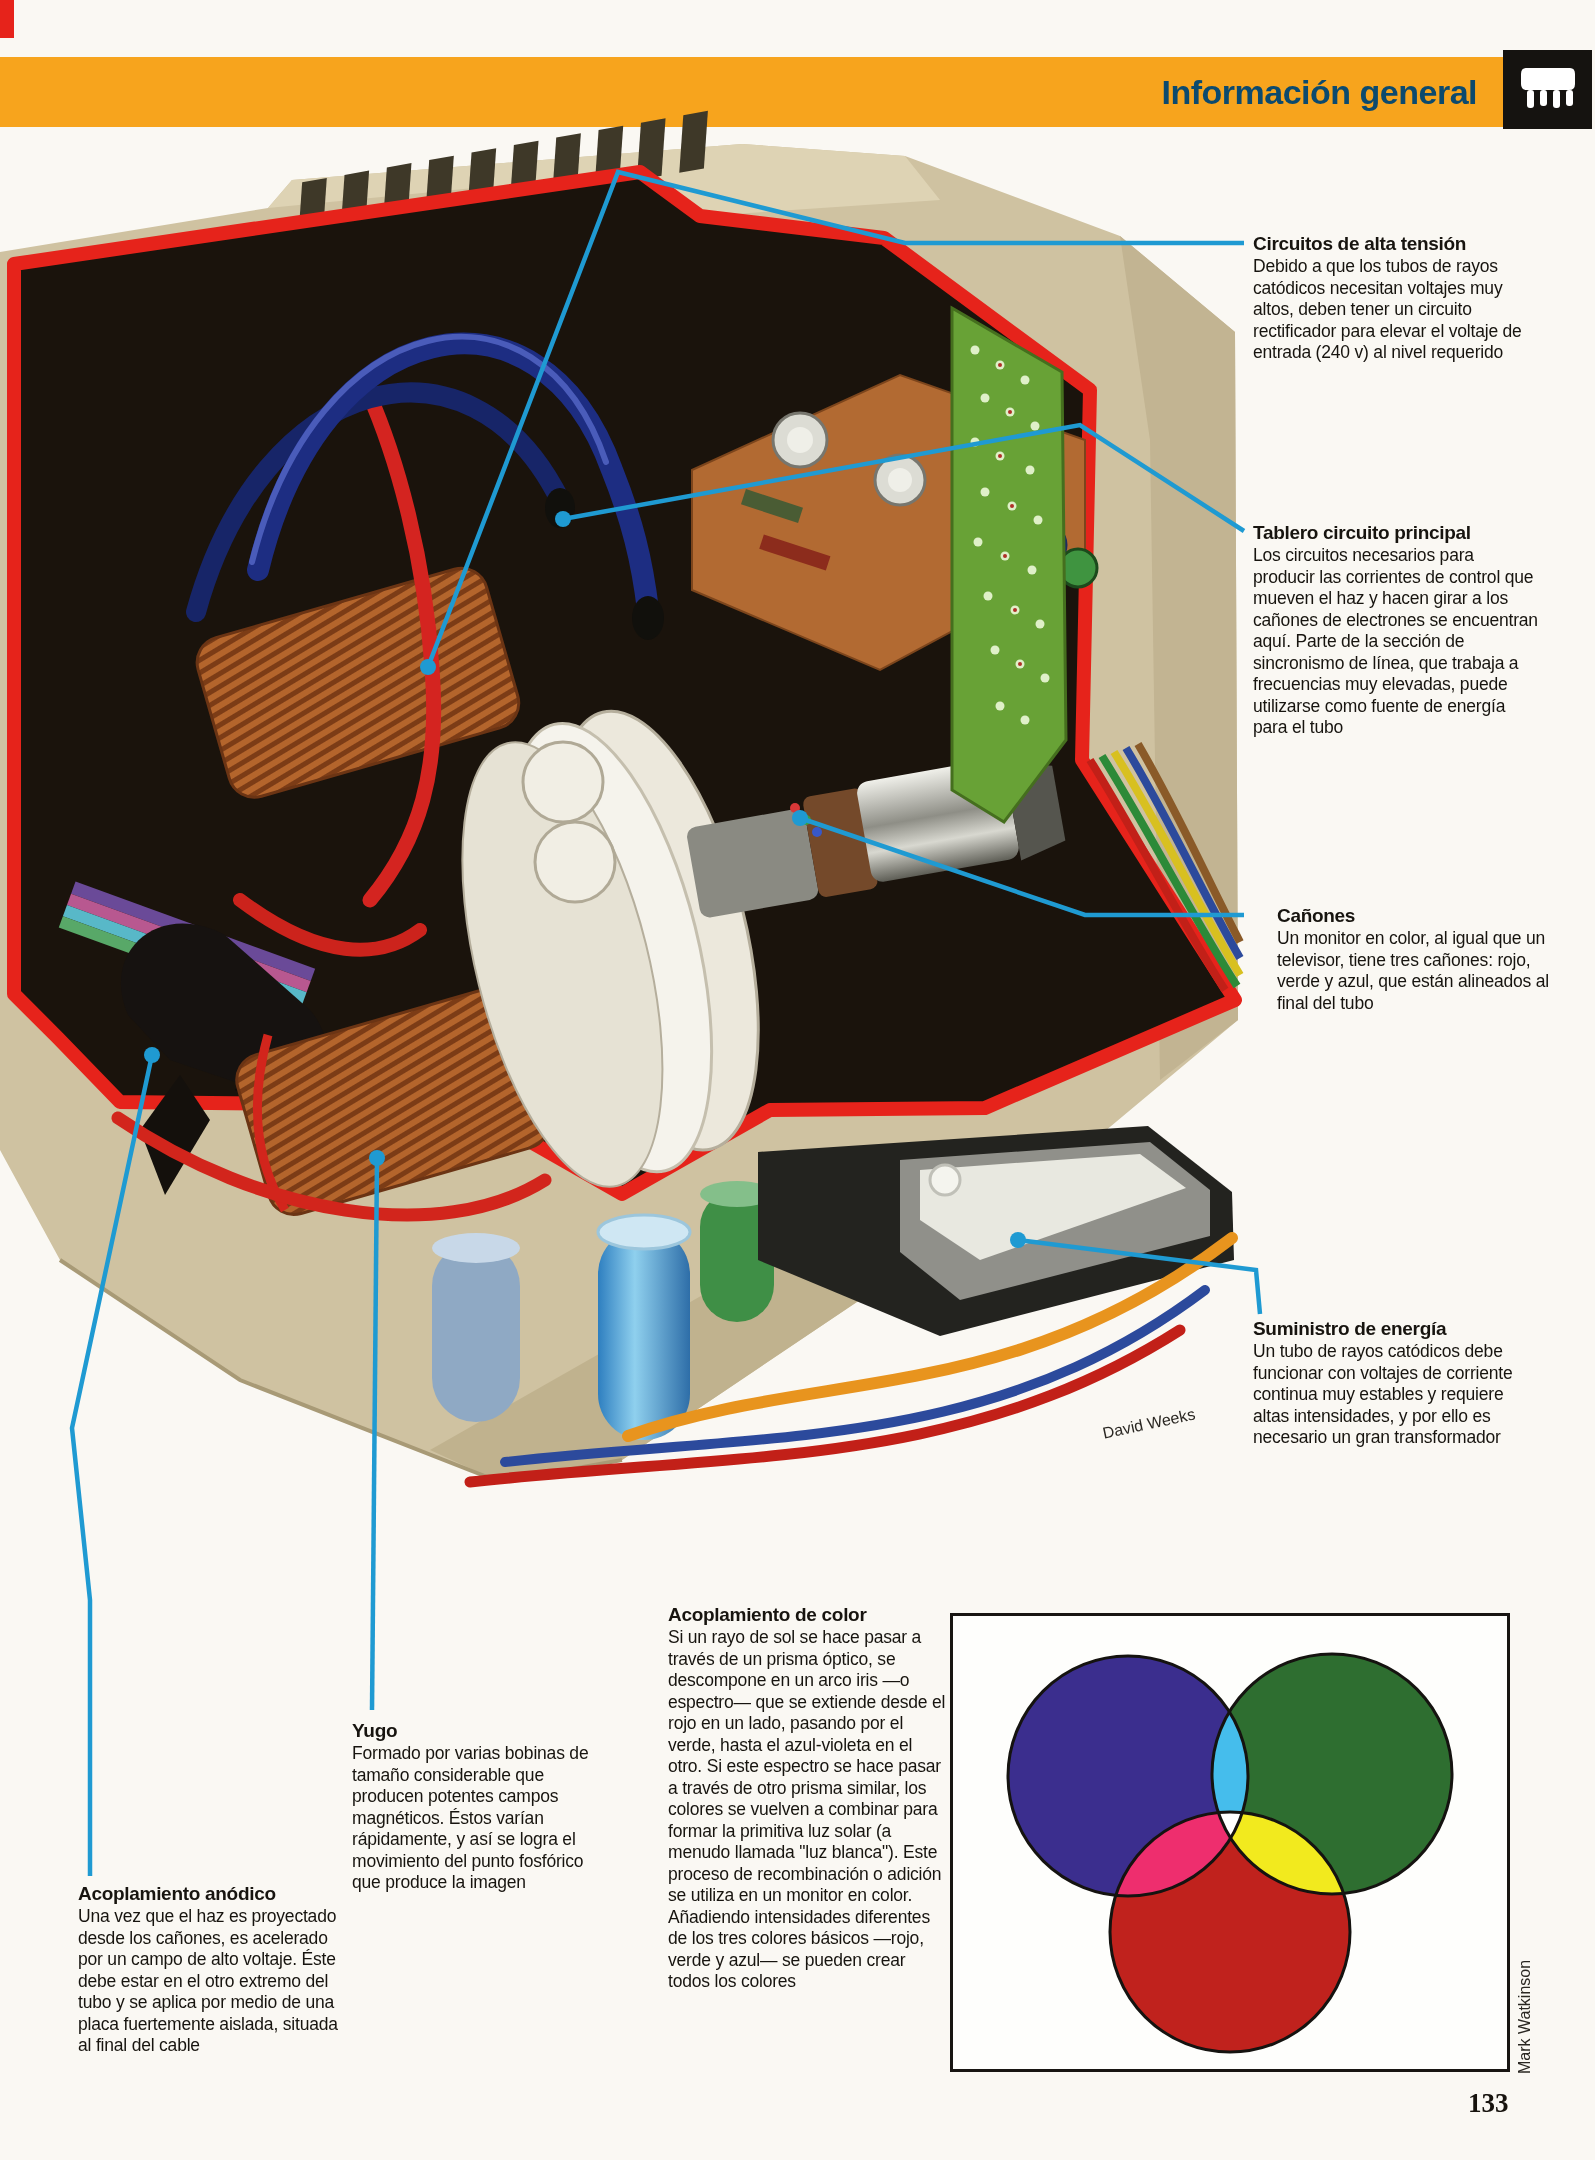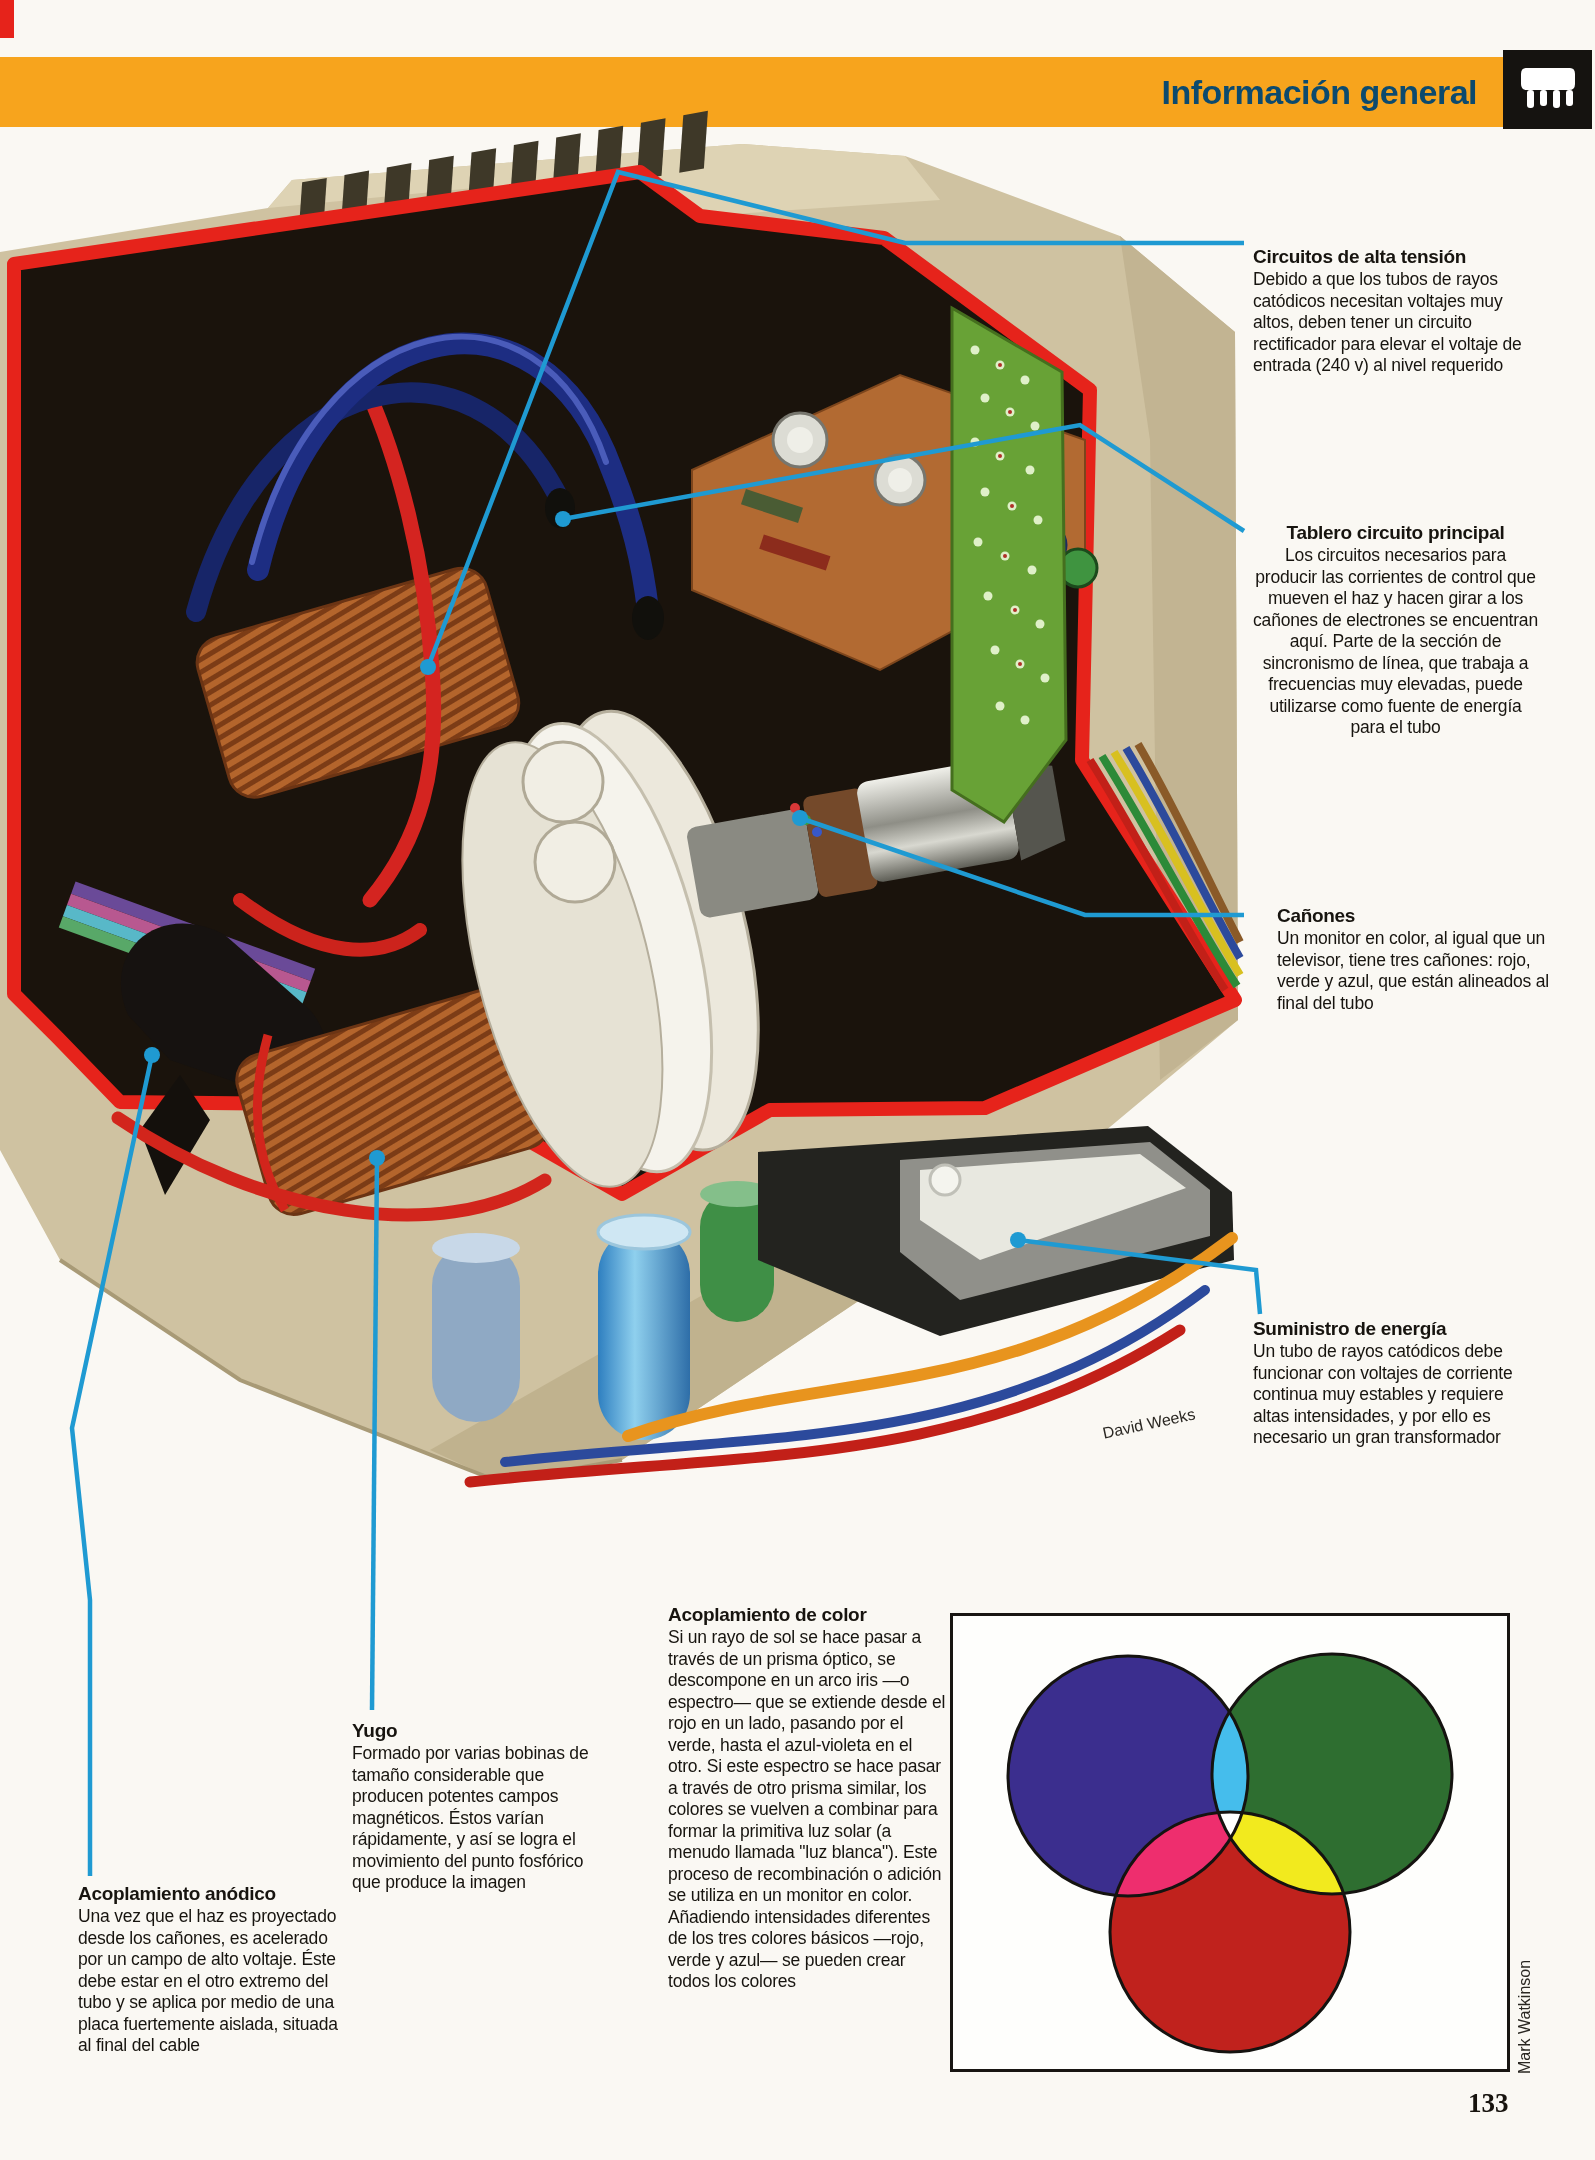--- a/index.html
+++ b/index.html
@@ -237,25 +237,25 @@
     <g fill="#1f9ad2" stroke="none">
       <circle cx="428" cy="667" r="8"></circle>
         <circle cx="563" cy="519" r="8"></circle>
         <circle cx="800" cy="818" r="8"></circle>
       <circle cx="1018" cy="1240" r="8"></circle>
         <circle cx="152" cy="1055" r="8"></circle>
         <circle cx="377" cy="1158" r="8"></circle>
     </g>
   </svg>
 
-  <div class="blocktext" style="left:1253px;top:246px;width:285px;">
+  <div class="blocktext" style="left:1253px;top:233px;width:285px;">
     <h4>Circuitos de alta tensión</h4>
     <p>Debido a que los tubos de rayos catódicos necesitan voltajes muy altos, deben tener un circuito rectificador para elevar el voltaje de entrada (240 v) al nivel requerido</p>
   </div>
-  <div class="blocktext" style="left:1253px;top:522px;width:285px;text-align:center;">
+  <div class="blocktext" style="left:1253px;top:522px;width:285px;">
     <h4>Tablero circuito principal</h4>
     <p>Los circuitos necesarios para producir las corrientes de control que mueven el haz y hacen girar a los cañones de electrones se encuentran aquí. Parte de la sección de sincronismo de línea, que trabaja a frecuencias muy elevadas, puede utilizarse como fuente de energía para el tubo</p>
   </div>
   <div class="blocktext" style="left:1253px;top:905px;width:285px;margin-left:24px;">
     <h4>Cañones</h4>
     <p>Un monitor en color, al igual que un televisor, tiene tres cañones: rojo, verde y azul, que están alineados al final del tubo</p>
   </div>
   <div class="blocktext" style="left:1253px;top:1318px;width:285px;">
     <h4>Suministro de energía</h4>
     <p>Un tubo de rayos catódicos debe funcionar con voltajes de corriente continua muy estables y requiere altas intensidades, y por ello es necesario un gran transformador</p>

